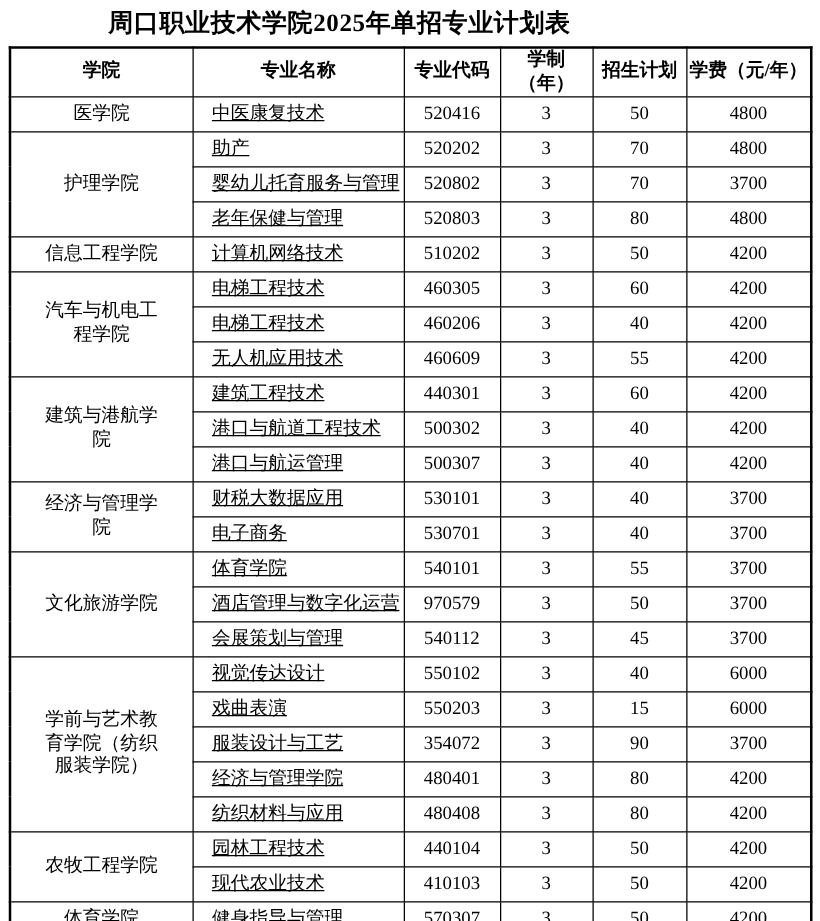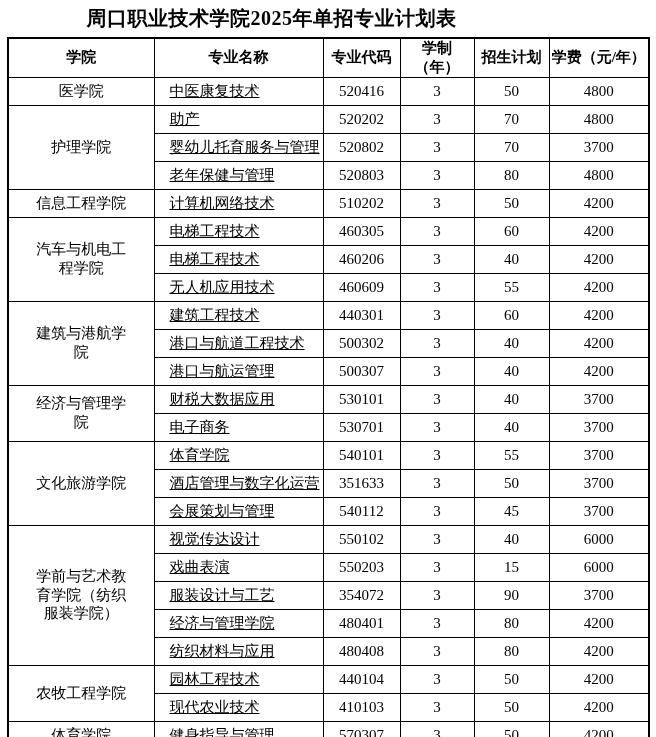--- a/index.html
+++ b/index.html
@@ -183,21 +183,21 @@
       <tr>
         <td class="college" rowspan="3">文化旅游学院</td>
         <td class="major">体育学院</td>
         <td class="code">540101</td>
         <td class="years">3</td>
         <td class="plan-n">55</td>
         <td class="tuition">3700</td>
       </tr>
       <tr>
         <td class="major">酒店管理与数字化运营</td>
-        <td class="code">351633</td>
+        <td class="code">970579</td>
         <td class="years">3</td>
         <td class="plan-n">50</td>
         <td class="tuition">3700</td>
       </tr>
       <tr>
         <td class="major">会展策划与管理</td>
         <td class="code">540112</td>
         <td class="years">3</td>
         <td class="plan-n">45</td>
         <td class="tuition">3700</td>

